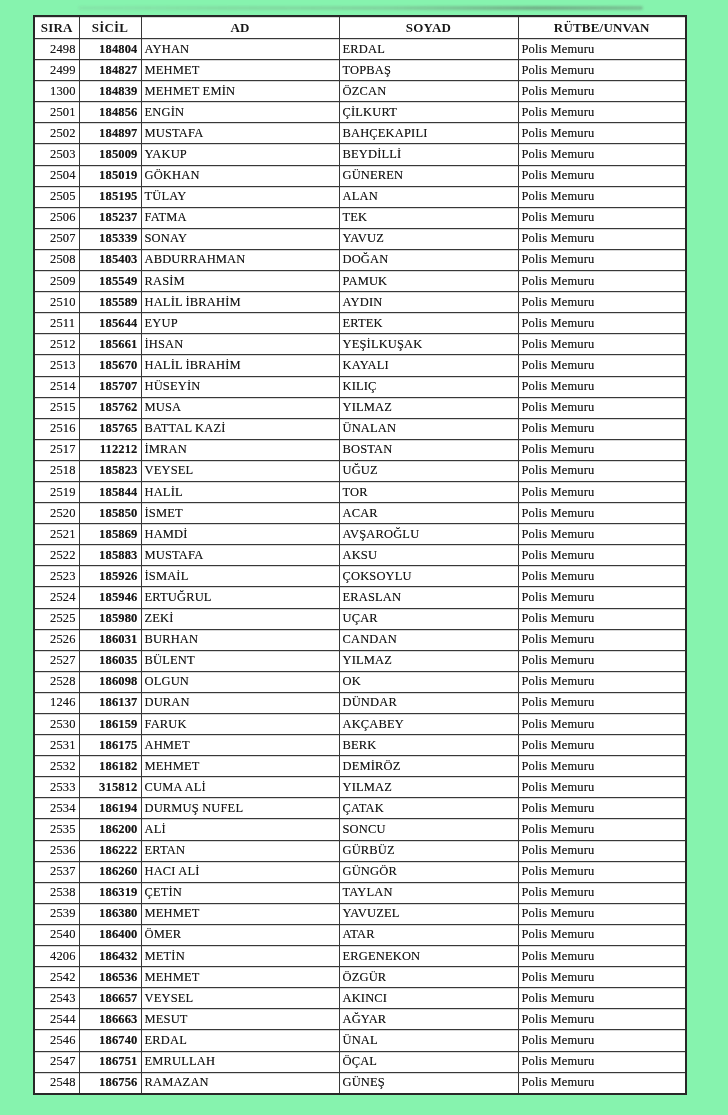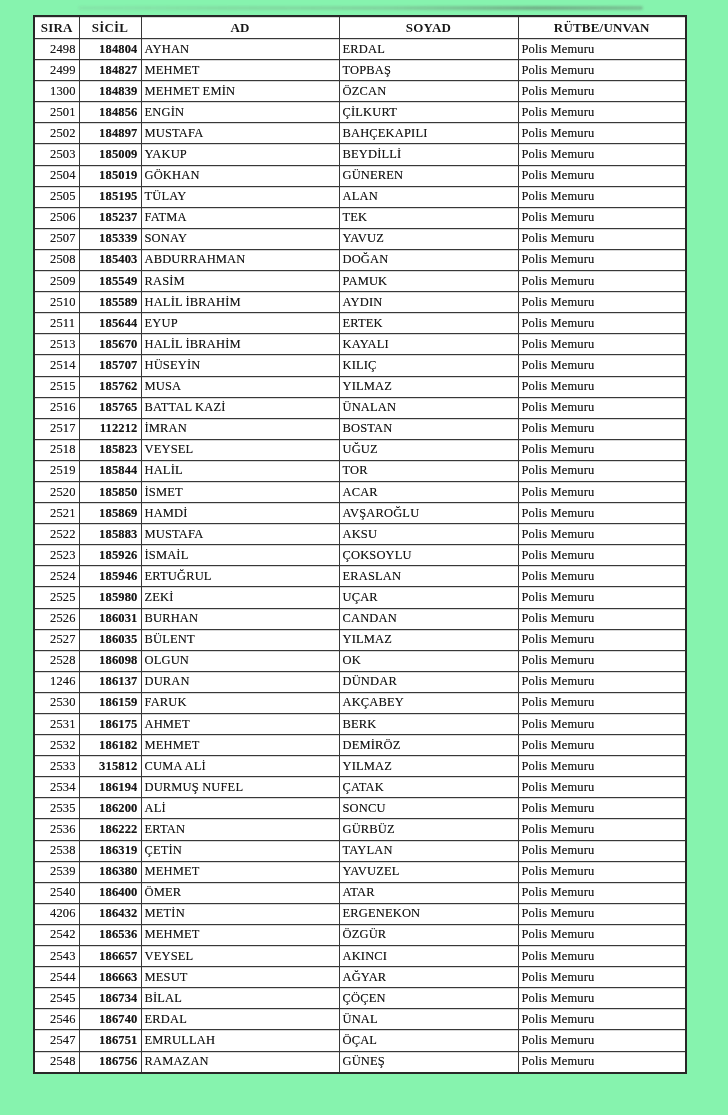--- a/index.html
+++ b/index.html
@@ -198,20 +198,27 @@
   </tr>
 
   <tr>
     <td class="c0">2511</td>
     <td class="c1">185644</td>
     <td class="c2">EYUP</td>
     <td class="c3">ERTEK</td>
     <td class="c4">Polis Memuru</td>
   </tr>
 
+  <tr>
+    <td class="c0">2512</td>
+    <td class="c1">185661</td>
+    <td class="c2">İHSAN</td>
+    <td class="c3">YEŞİLKUŞAK</td>
+    <td class="c4">Polis Memuru</td>
+  </tr>
 
   <tr>
     <td class="c0">2513</td>
     <td class="c1">185670</td>
     <td class="c2">HALİL İBRAHİM</td>
     <td class="c3">KAYALI</td>
     <td class="c4">Polis Memuru</td>
   </tr>
 
   <tr>
@@ -391,20 +398,27 @@
   </tr>
 
   <tr>
     <td class="c0">2536</td>
     <td class="c1">186222</td>
     <td class="c2">ERTAN</td>
     <td class="c3">GÜRBÜZ</td>
     <td class="c4">Polis Memuru</td>
   </tr>
 
+  <tr>
+    <td class="c0">2537</td>
+    <td class="c1">186260</td>
+    <td class="c2">HACI ALİ</td>
+    <td class="c3">GÜNGÖR</td>
+    <td class="c4">Polis Memuru</td>
+  </tr>
 
   <tr>
     <td class="c0">2538</td>
     <td class="c1">186319</td>
     <td class="c2">ÇETİN</td>
     <td class="c3">TAYLAN</td>
     <td class="c4">Polis Memuru</td>
   </tr>
 
   <tr>
@@ -448,27 +462,20 @@
   </tr>
 
   <tr>
     <td class="c0">2544</td>
     <td class="c1">186663</td>
     <td class="c2">MESUT</td>
     <td class="c3">AĞYAR</td>
     <td class="c4">Polis Memuru</td>
   </tr>
 
-  <tr>
-    <td class="c0">2545</td>
-    <td class="c1">186734</td>
-    <td class="c2">BİLAL</td>
-    <td class="c3">ÇÖÇEN</td>
-    <td class="c4">Polis Memuru</td>
-  </tr>
 
   <tr>
     <td class="c0">2546</td>
     <td class="c1">186740</td>
     <td class="c2">ERDAL</td>
     <td class="c3">ÜNAL</td>
     <td class="c4">Polis Memuru</td>
   </tr>
 
   <tr>

